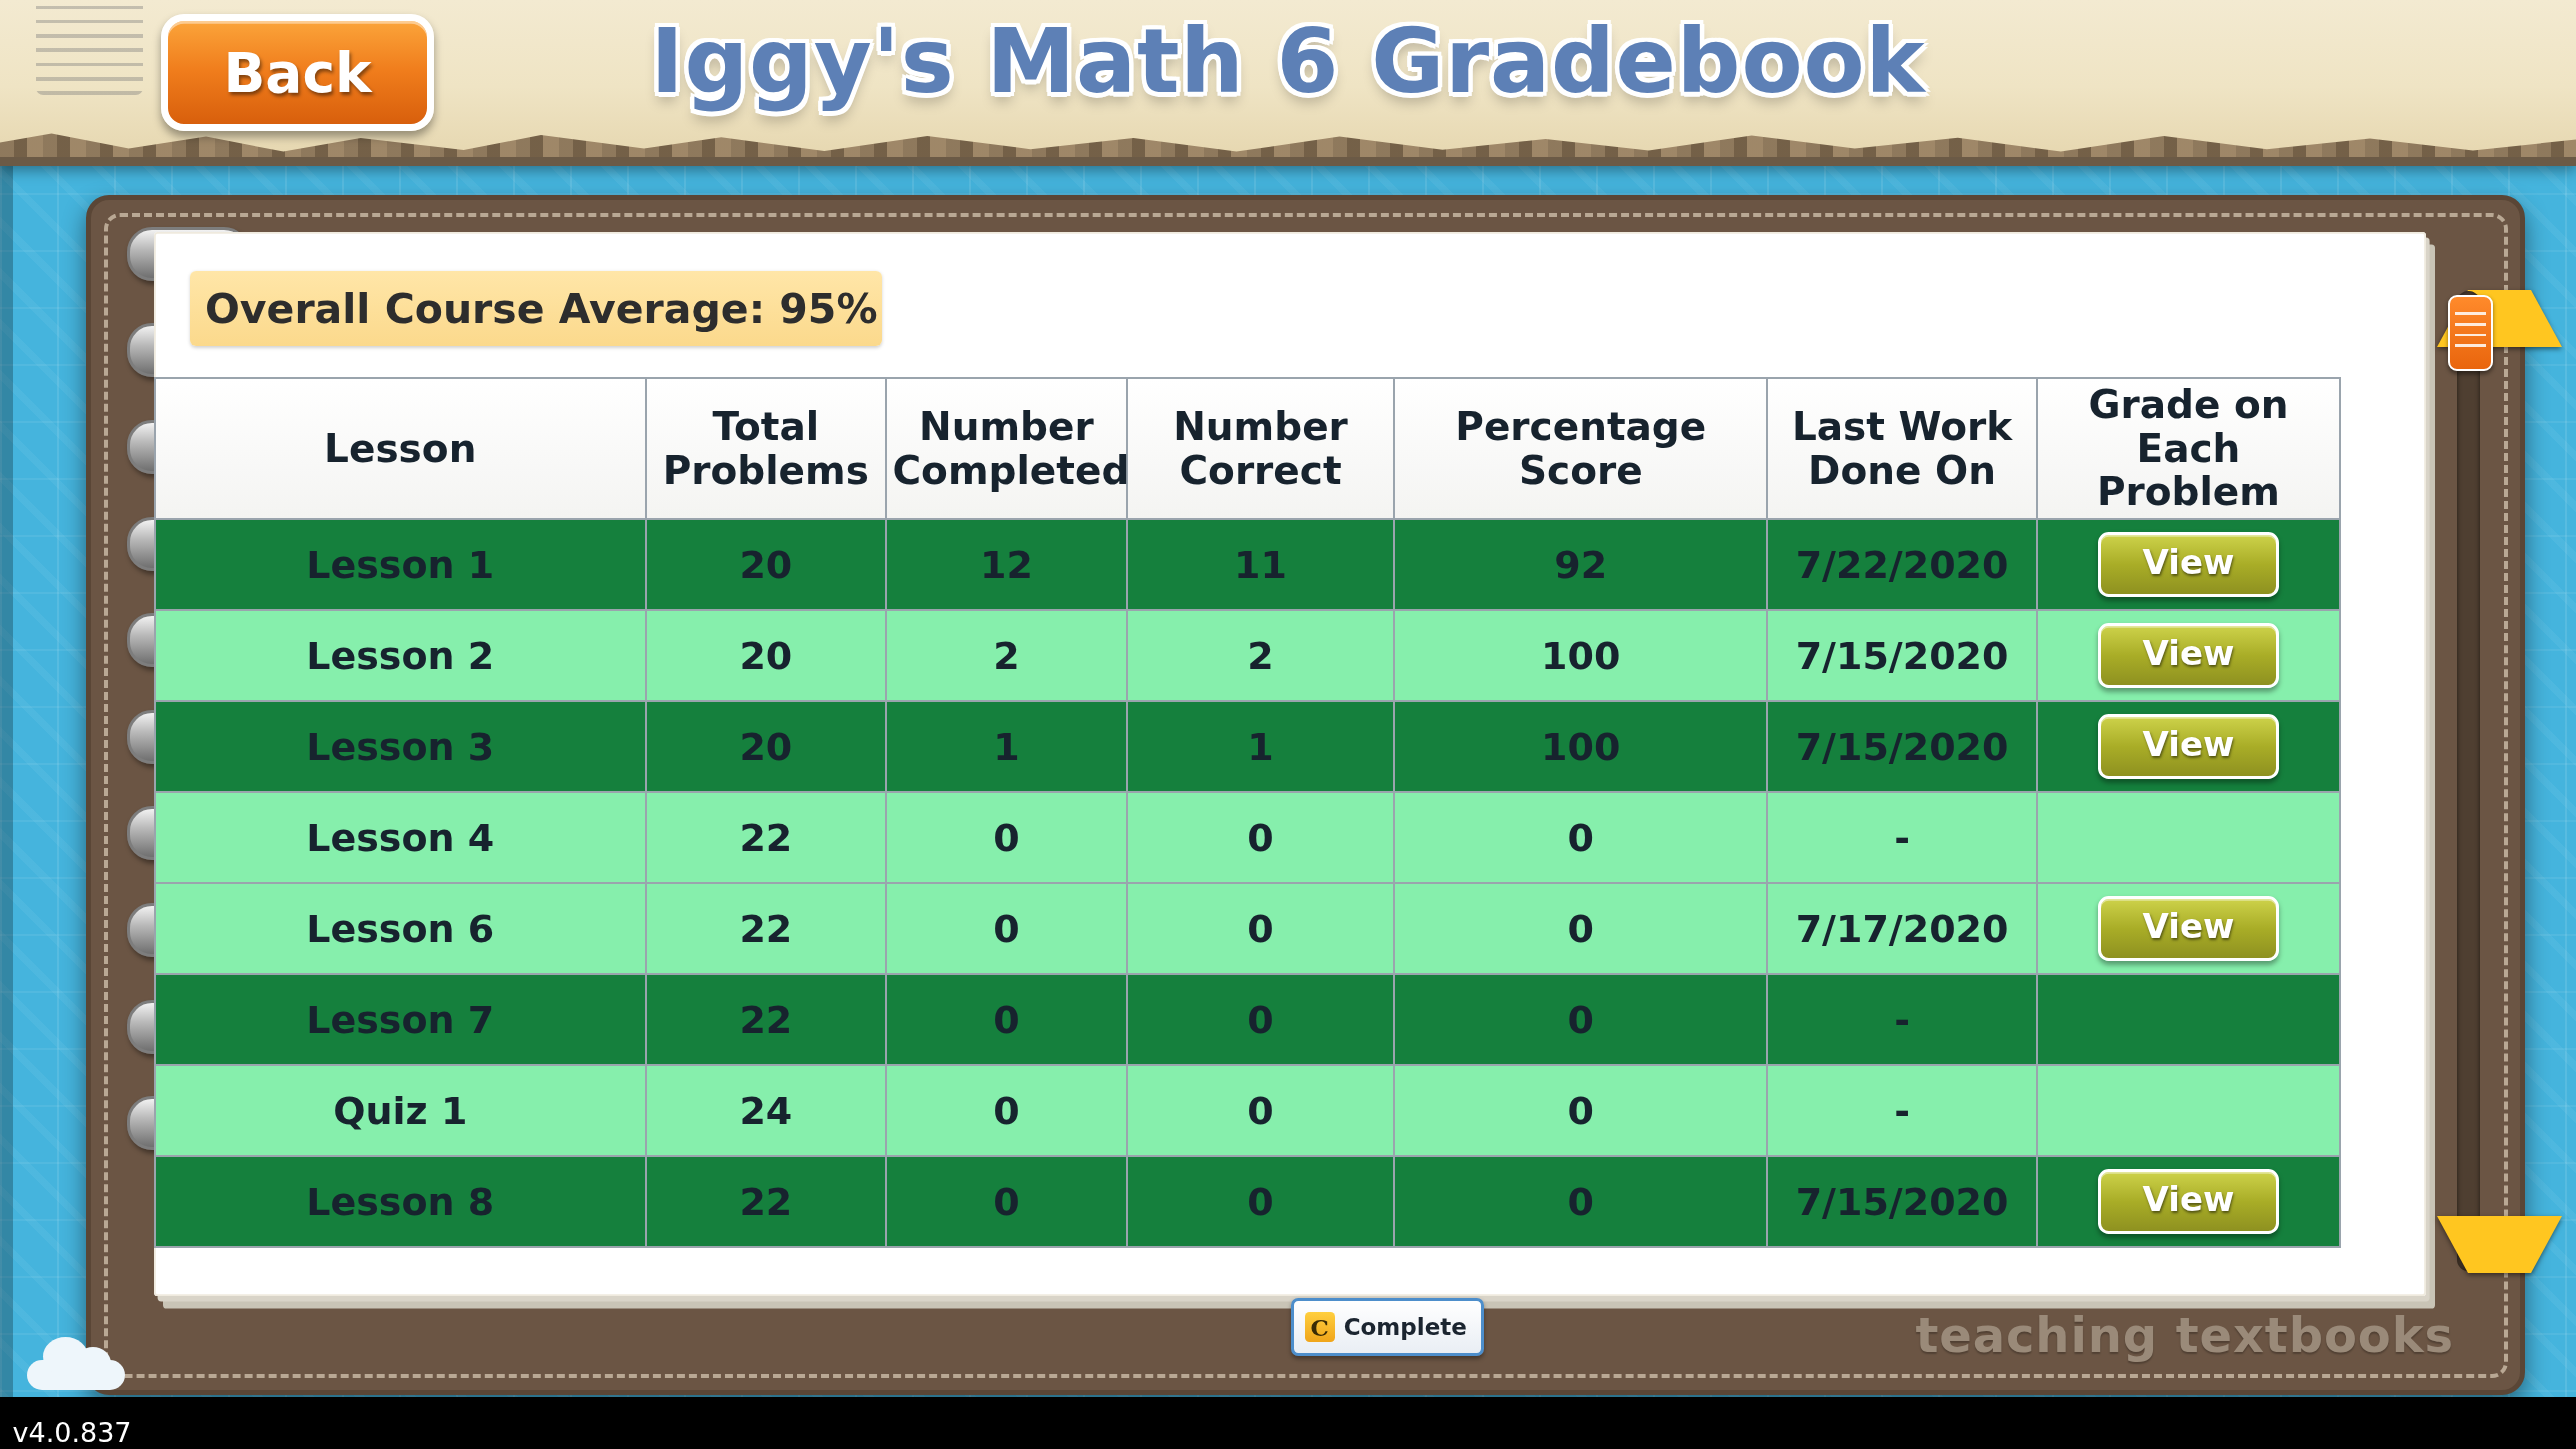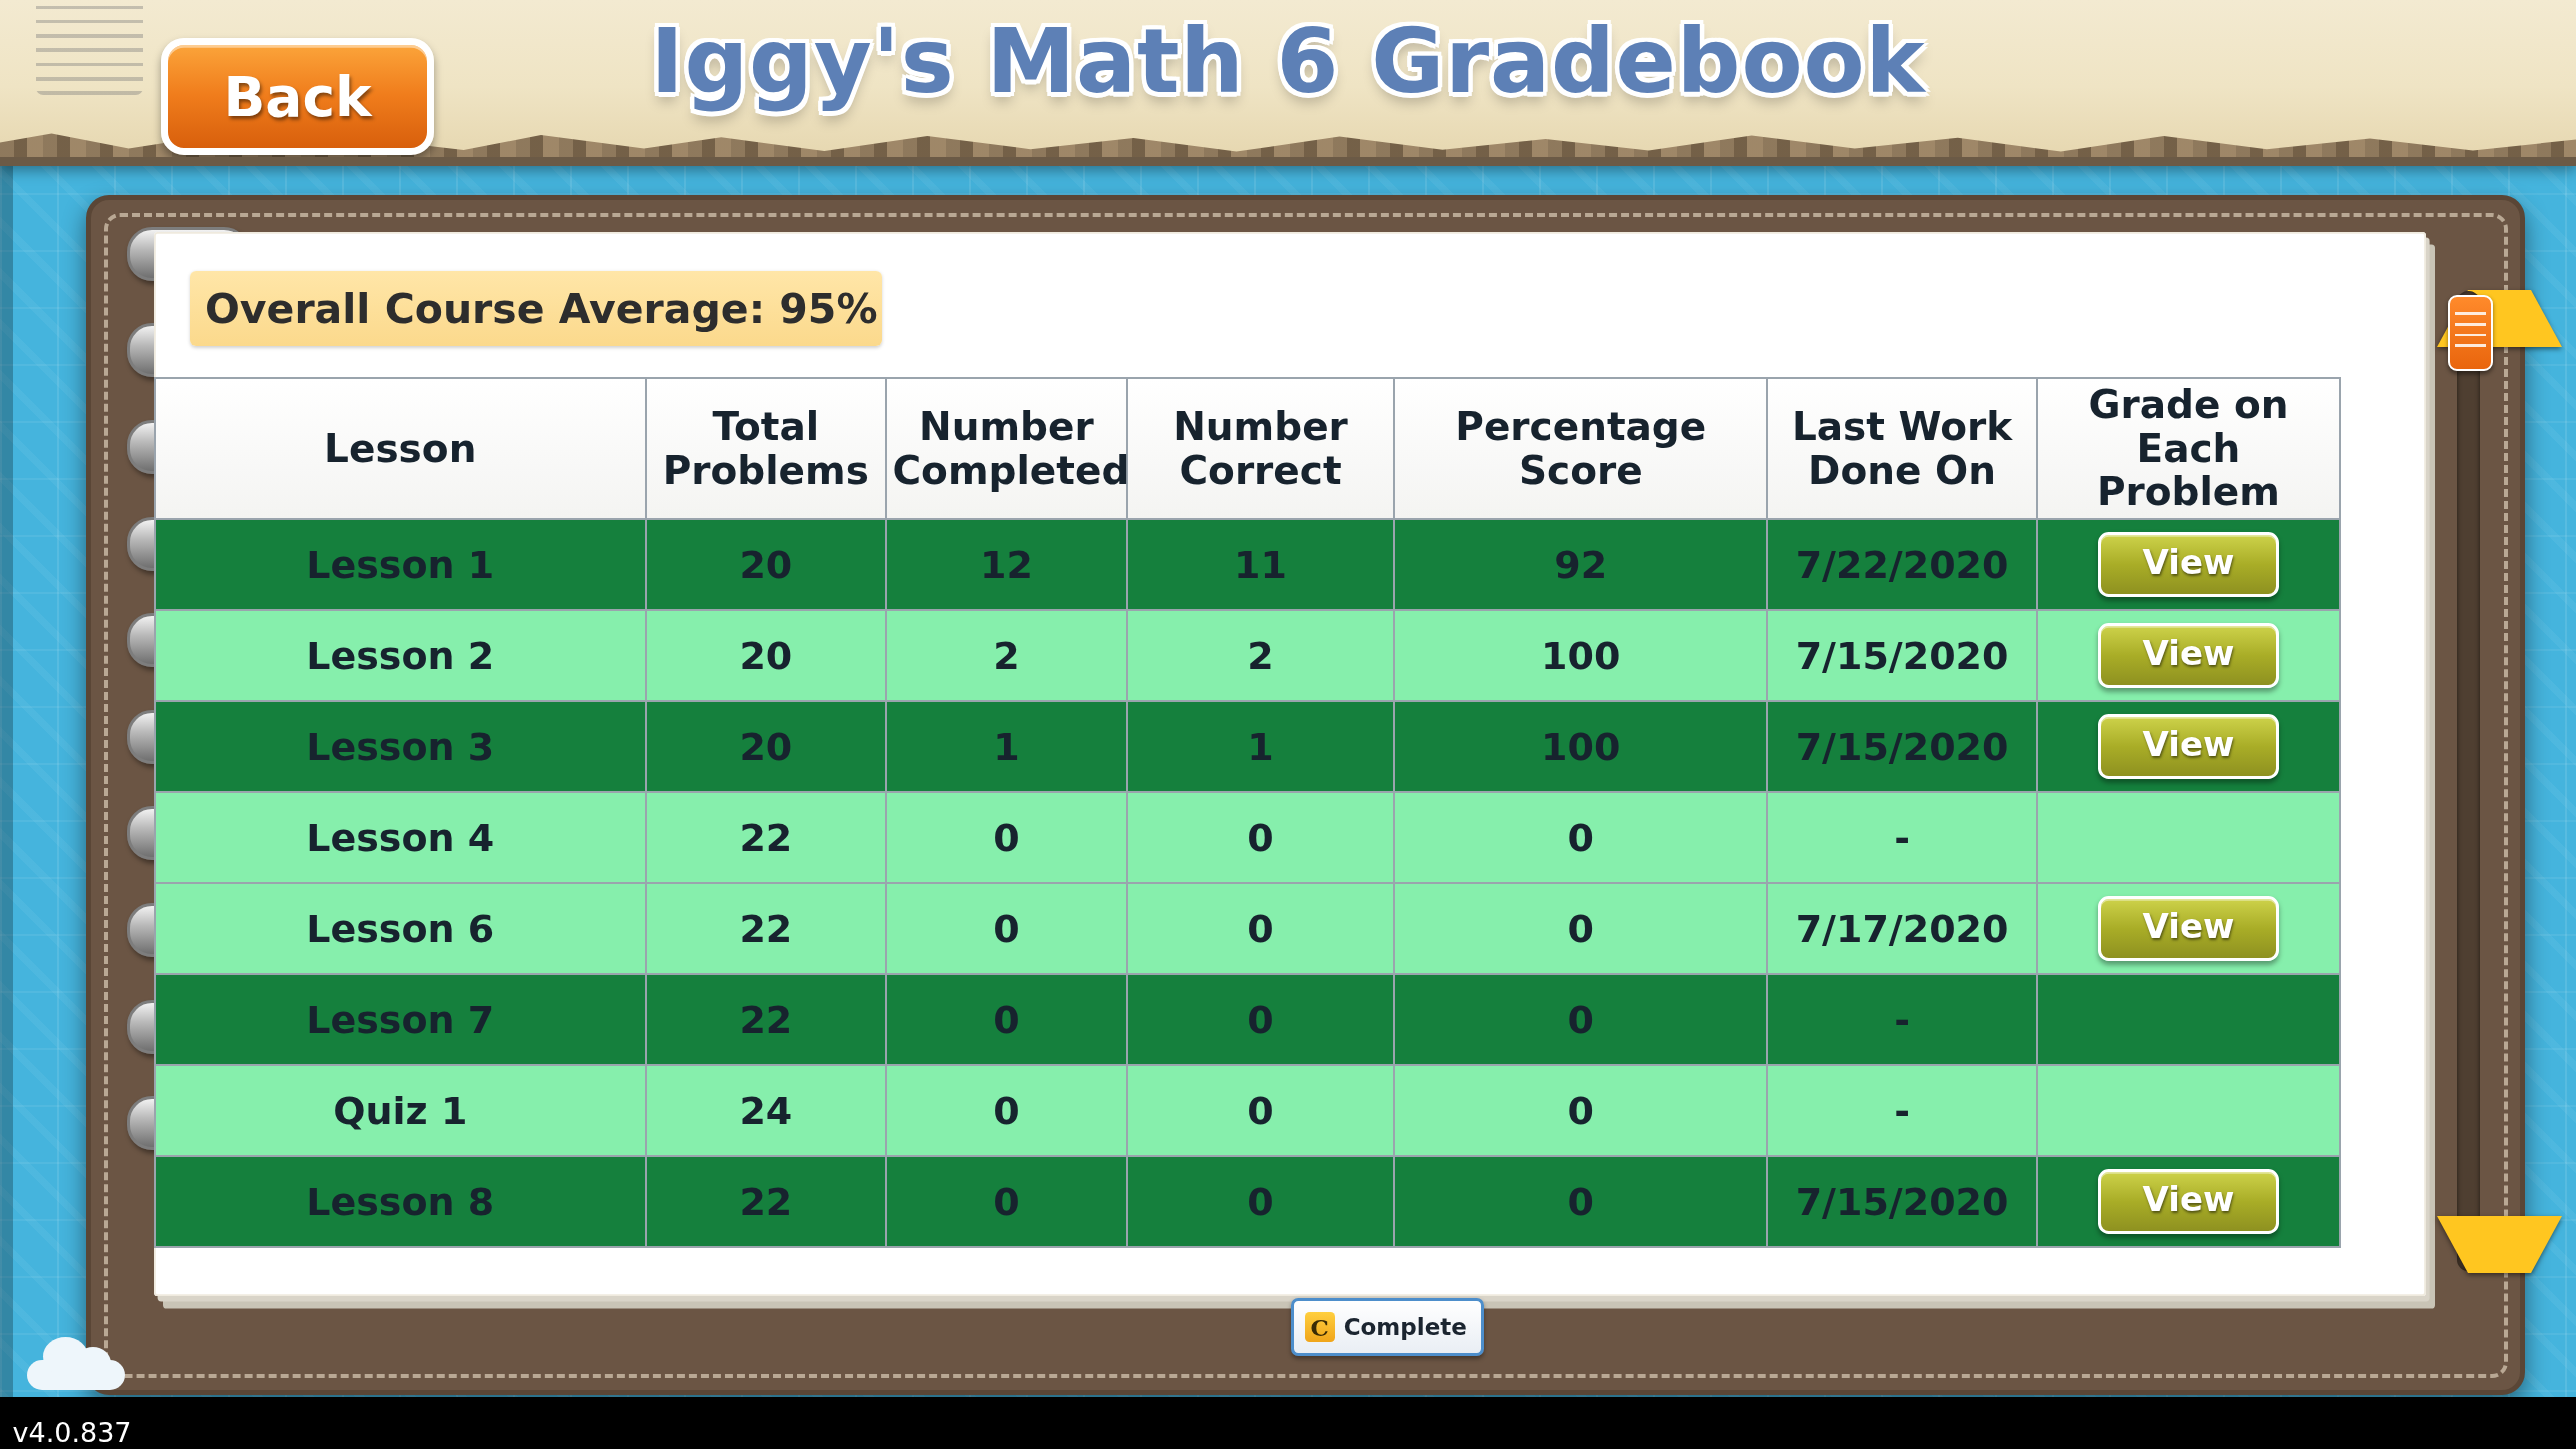--- a/index.html
+++ b/index.html
@@ -46,21 +46,20 @@
     position:absolute;left:161px;top:14.3px;width:259px;height:103px;
     border-radius:23px;
     background:linear-gradient(180deg,#fba43a 0%,#f07d1c 48%,#d85f0c 100%);
     border:7.2px solid #ffffff;
     box-shadow:0 5.4px 9px rgba(0,0,0,.35), inset 0 2.7px 0 rgba(255,255,255,.45);
     display:flex;align-items:center;justify-content:center;
     color:#fff;font-size:55px;font-weight:bold;
     text-shadow:1.8px 2.7px 3.6px rgba(0,0,0,.45);
     cursor:pointer;
     font-family:"DejaVu Sans", sans-serif;
-    margin-top:24px;
   }
 
   #page-title{
     position:absolute;left:0;right:0;top:9px;
     text-align:center;
     font-size:89px;font-weight:bold;
     font-family:"DejaVu Sans", sans-serif;
     color:#5d80b6;
     letter-spacing:0.9px;
     text-shadow:
@@ -380,20 +379,21 @@
         <div class="grip"></div>
       </div>
     <div class="scroll-arrow arrow-down"></div>
   </div>
 
   <div id="complete-badge">
     <div class="c-icon">C</div>
     <div class="c-label">Complete</div>
   </div>
 
+  <div id="brand">teaching textbooks</div>
 </div>
 
 <div id="cloud-icon">
   <div class="c1"></div>
   <div class="c2"></div>
   <div class="c3"></div>
 </div>
 
 <div id="bottom-strip"></div>
 <div id="version">v4.0.837</div>

